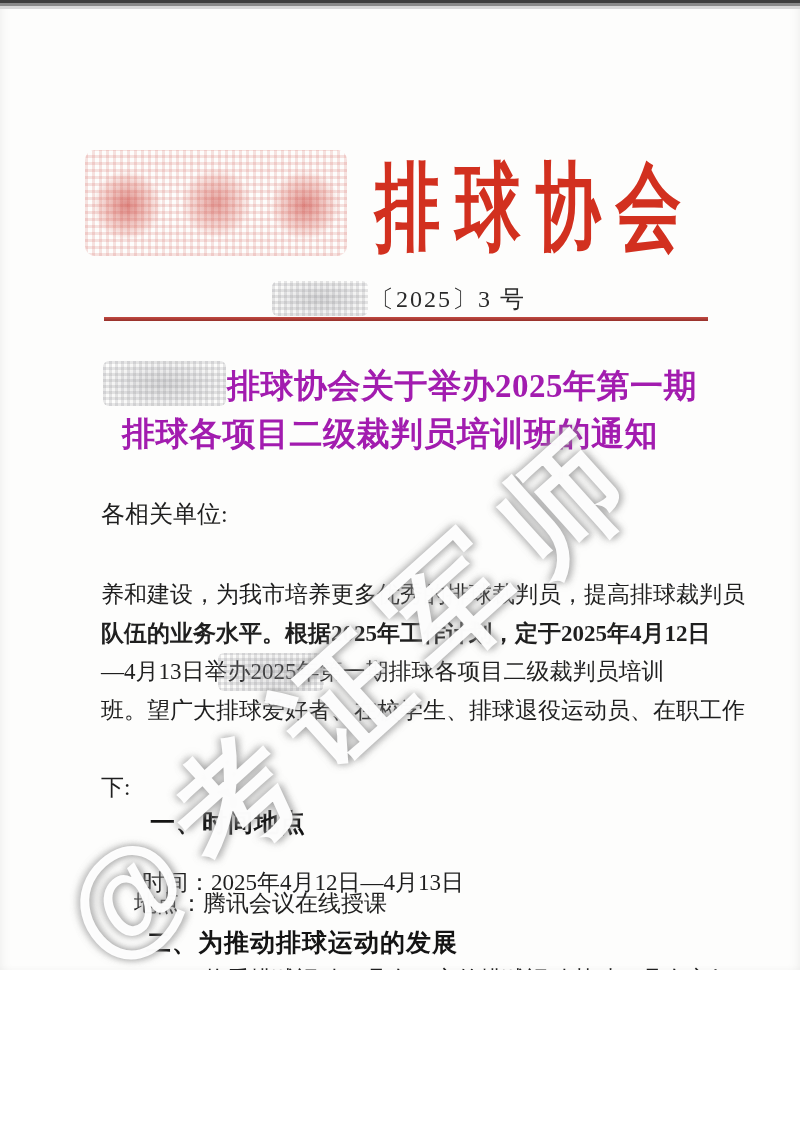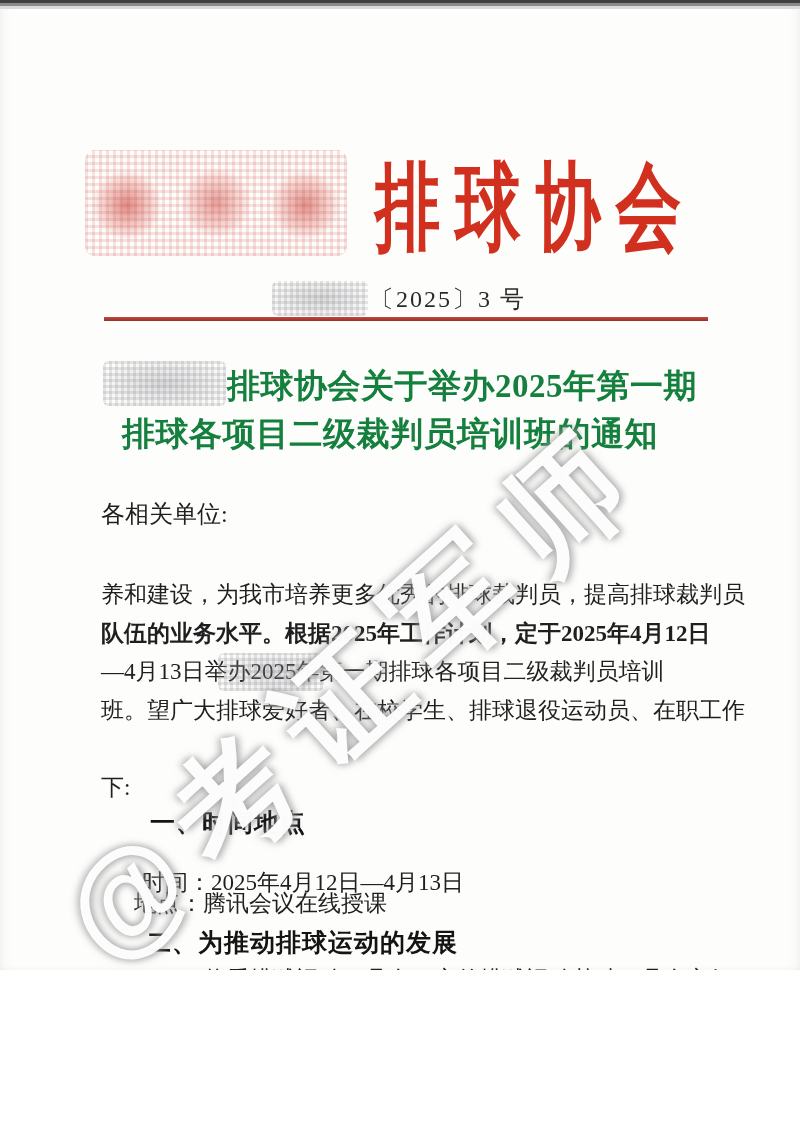--- a/index.html
+++ b/index.html
@@ -32,21 +32,21 @@
       repeating-linear-gradient(0deg, rgba(120,120,126,.17) 0 3px, rgba(0,0,0,0) 3px 6px),
       radial-gradient(ellipse at 50% 50%, rgba(148,148,154,.32), rgba(0,0,0,0) 82%);}
   .mosaic-docnum{left:272px;top:281px;width:96px;height:35px;}
   .mosaic-title{left:103px;top:361px;width:123px;height:45px;}
   .mosaic-line4{left:218px;top:653px;width:106px;height:38px;}
 
   .doc-number{left:370px;top:283px;font-size:24px;color:#2a2a2a;letter-spacing:2px;white-space:nowrap;}
   .red-line{left:104px;top:317px;width:604px;height:4px;
             background:linear-gradient(180deg,#c24a42,#96302a);}
 
-  .title-line{font-weight:bold;color:#15803d;font-size:33px;line-height:42px;
+  .title-line{font-weight:bold;color:#a21caf;font-size:33px;line-height:42px;
               letter-spacing:.5px;white-space:nowrap;}
   .title-1{left:227px;top:365px;}
   .title-2{left:122px;top:413px;}
 
   .body-text{font-size:23px;line-height:32px;color:#1f1f1f;white-space:nowrap;}
   .salutation{left:101px;top:498px;font-size:24px;}
   .bl0{left:133px;top:541px;}
   .bl1{left:101px;top:579px;}
   .bl2{left:101px;top:618px;font-weight:bold;}
   .bl3{left:101px;top:656px;}

